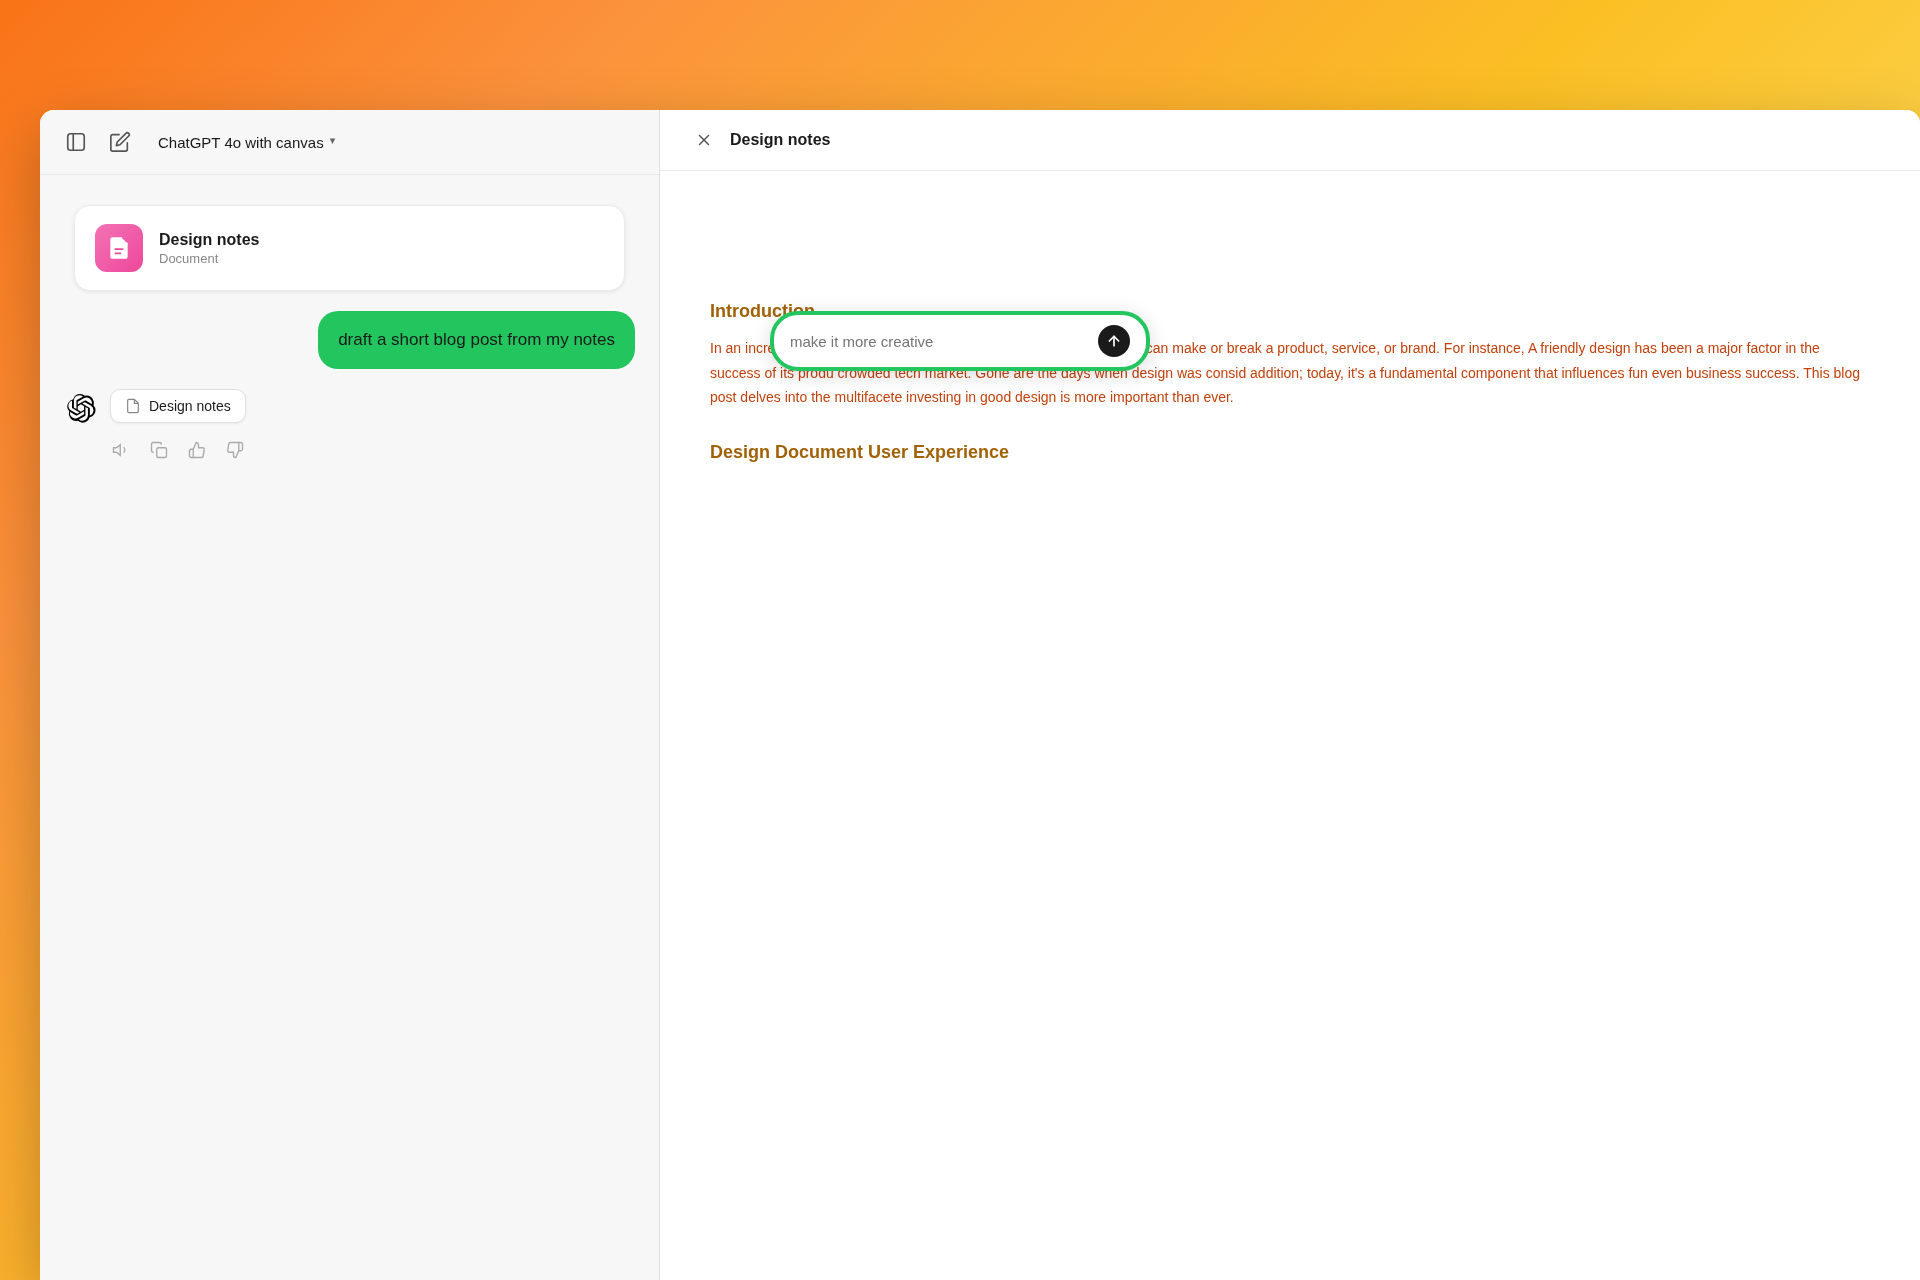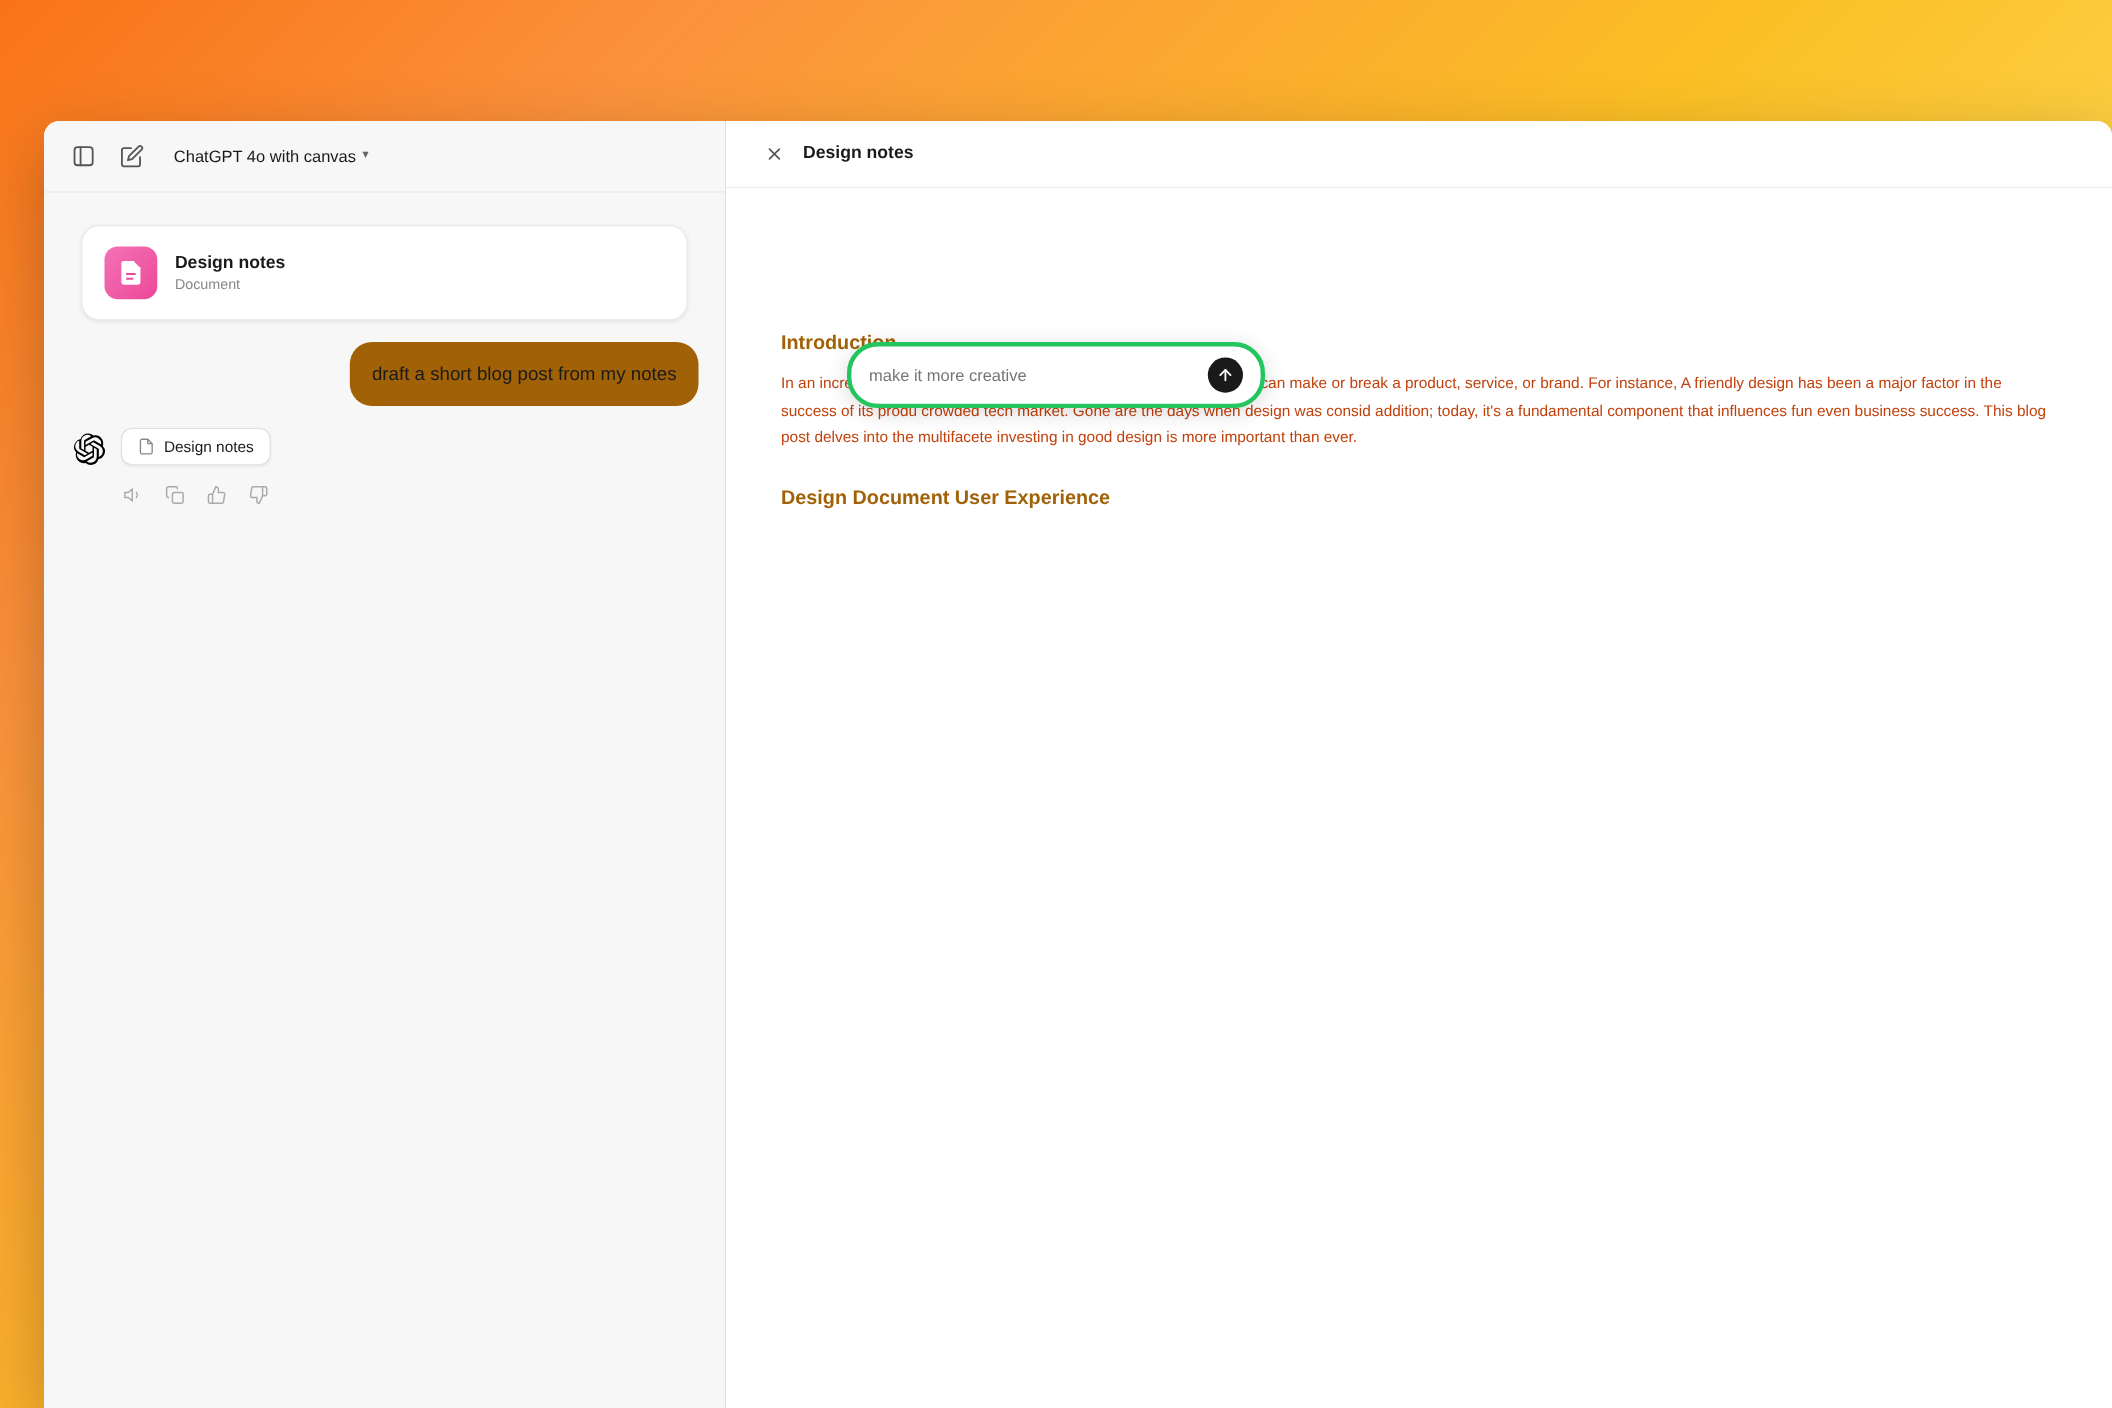--- a/index.html
+++ b/index.html
@@ -132,21 +132,21 @@
     }
 
     .card-text .card-subtitle {
       font-size: 13px;
       color: #888;
       margin-top: 2px;
     }
 
     
     .user-message {
-      background: #a16207;
+      background: #22c55e;
       border-radius: 20px;
       padding: 16px 20px;
       font-size: 17px;
       color: #1a1a1a;
       line-height: 1.5;
       align-self: flex-end;
       max-width: 72%;
       text-align: left;
     }
 

